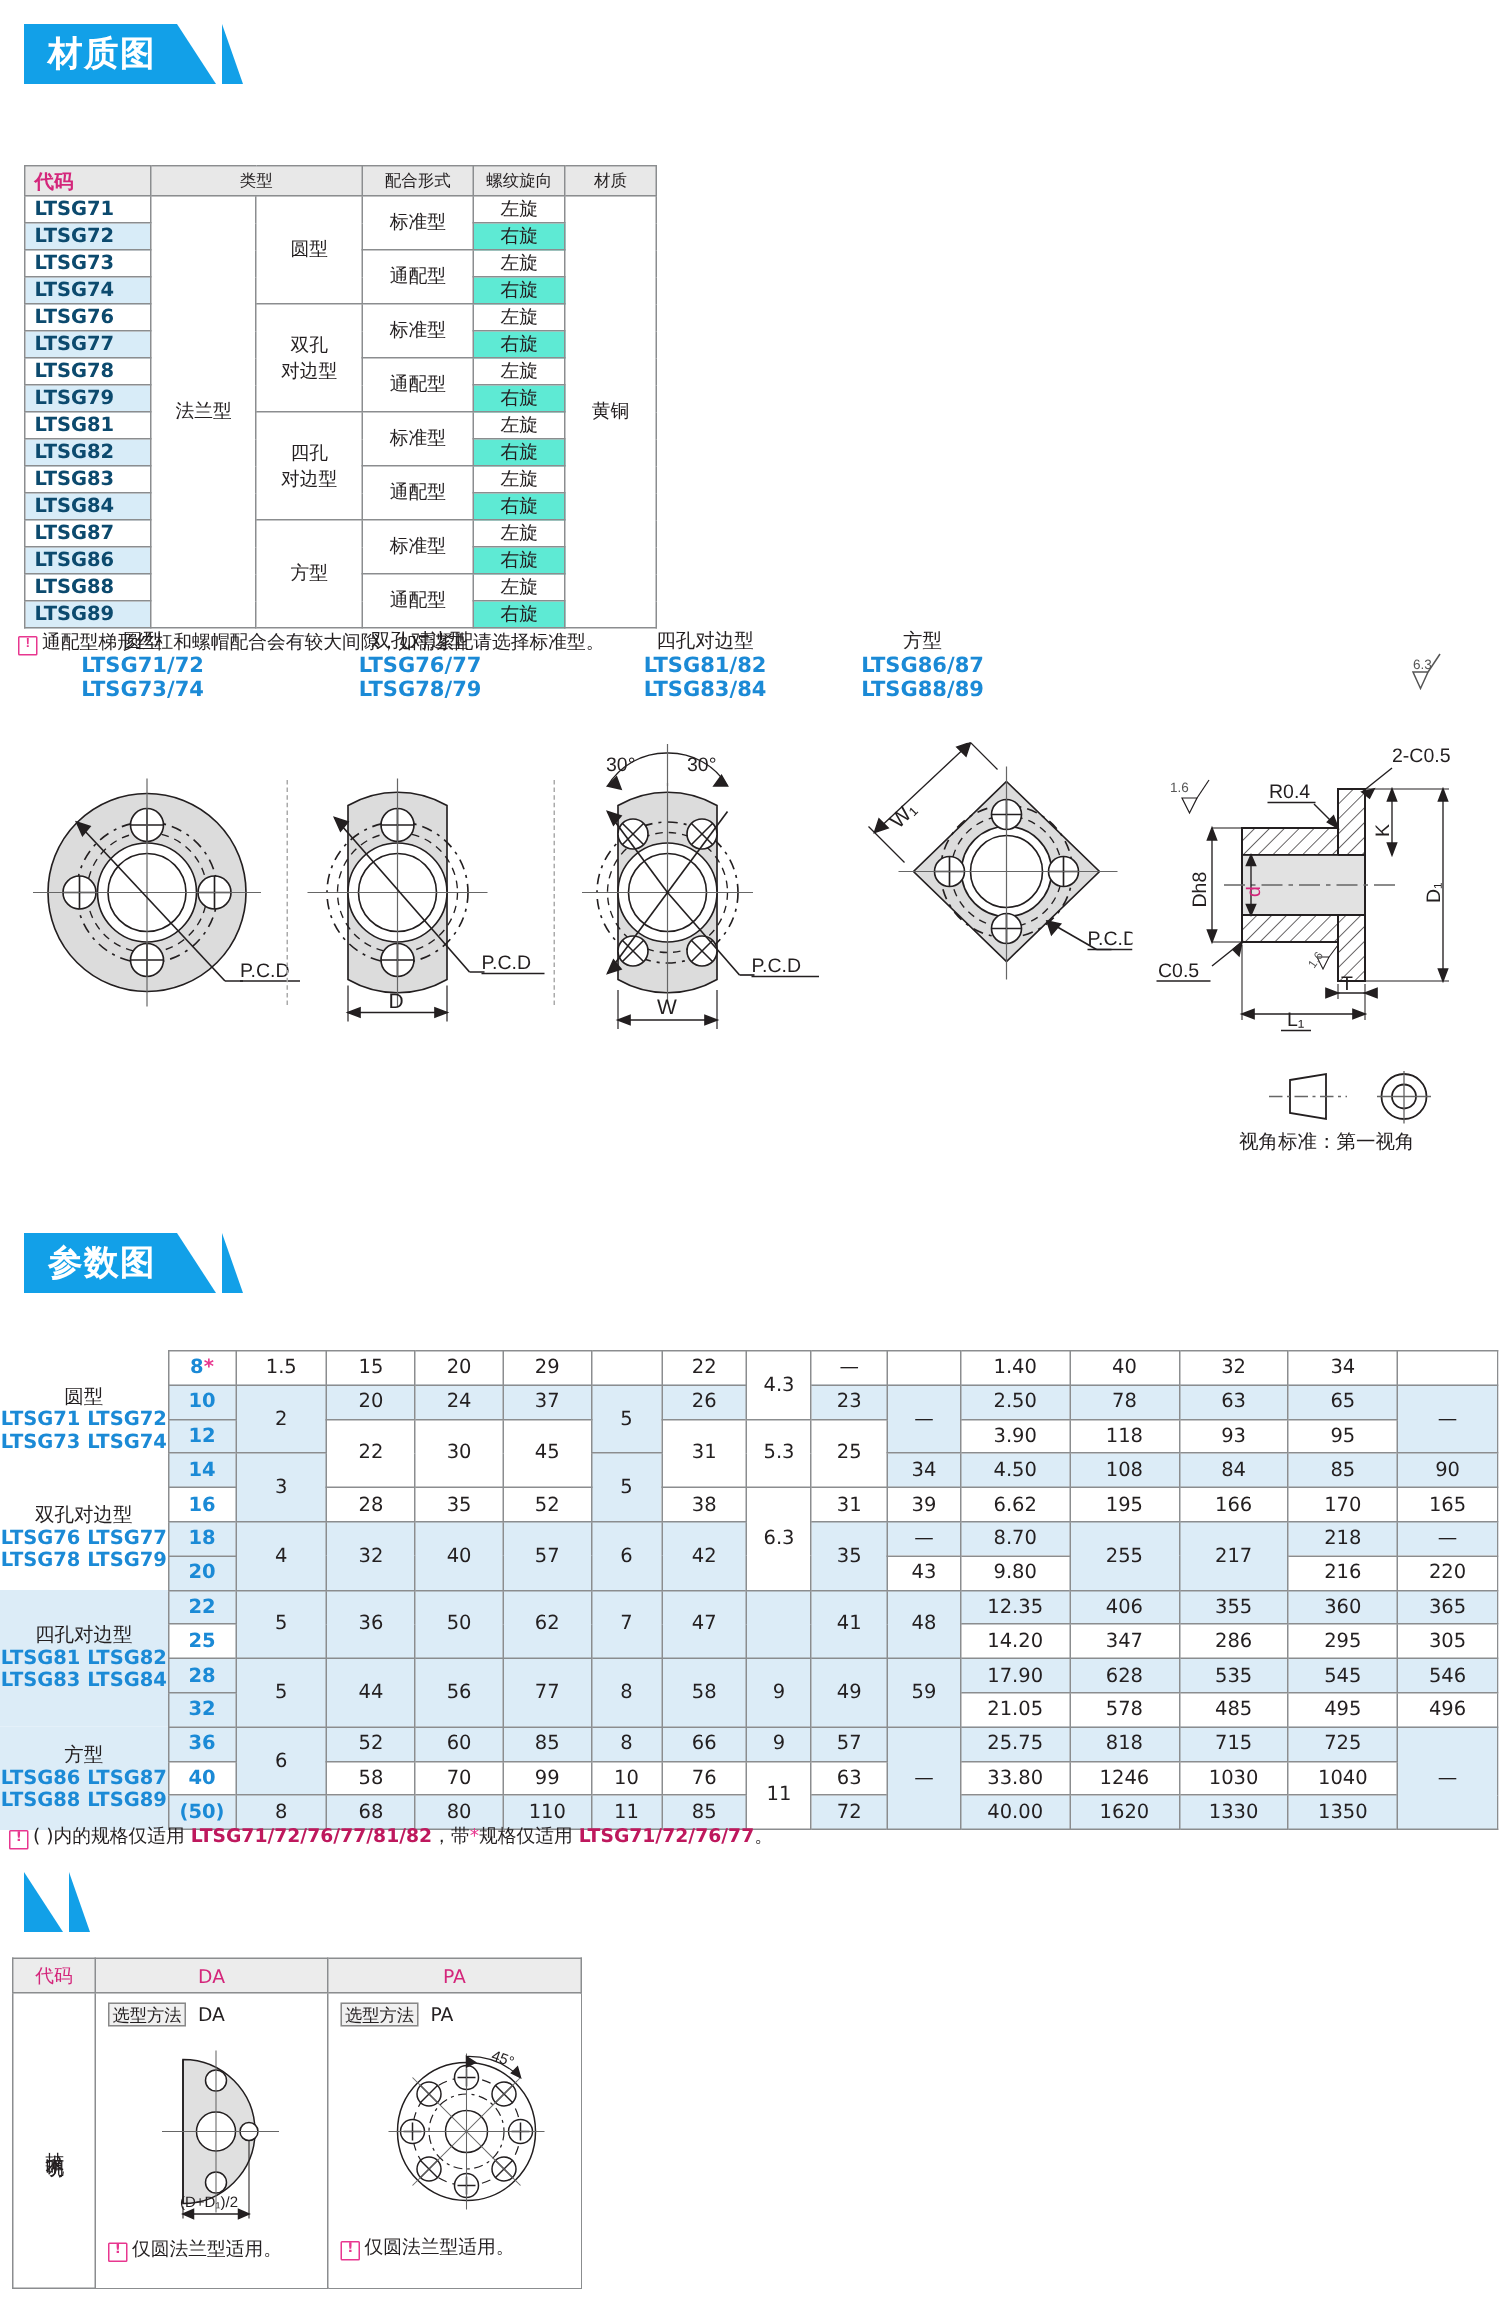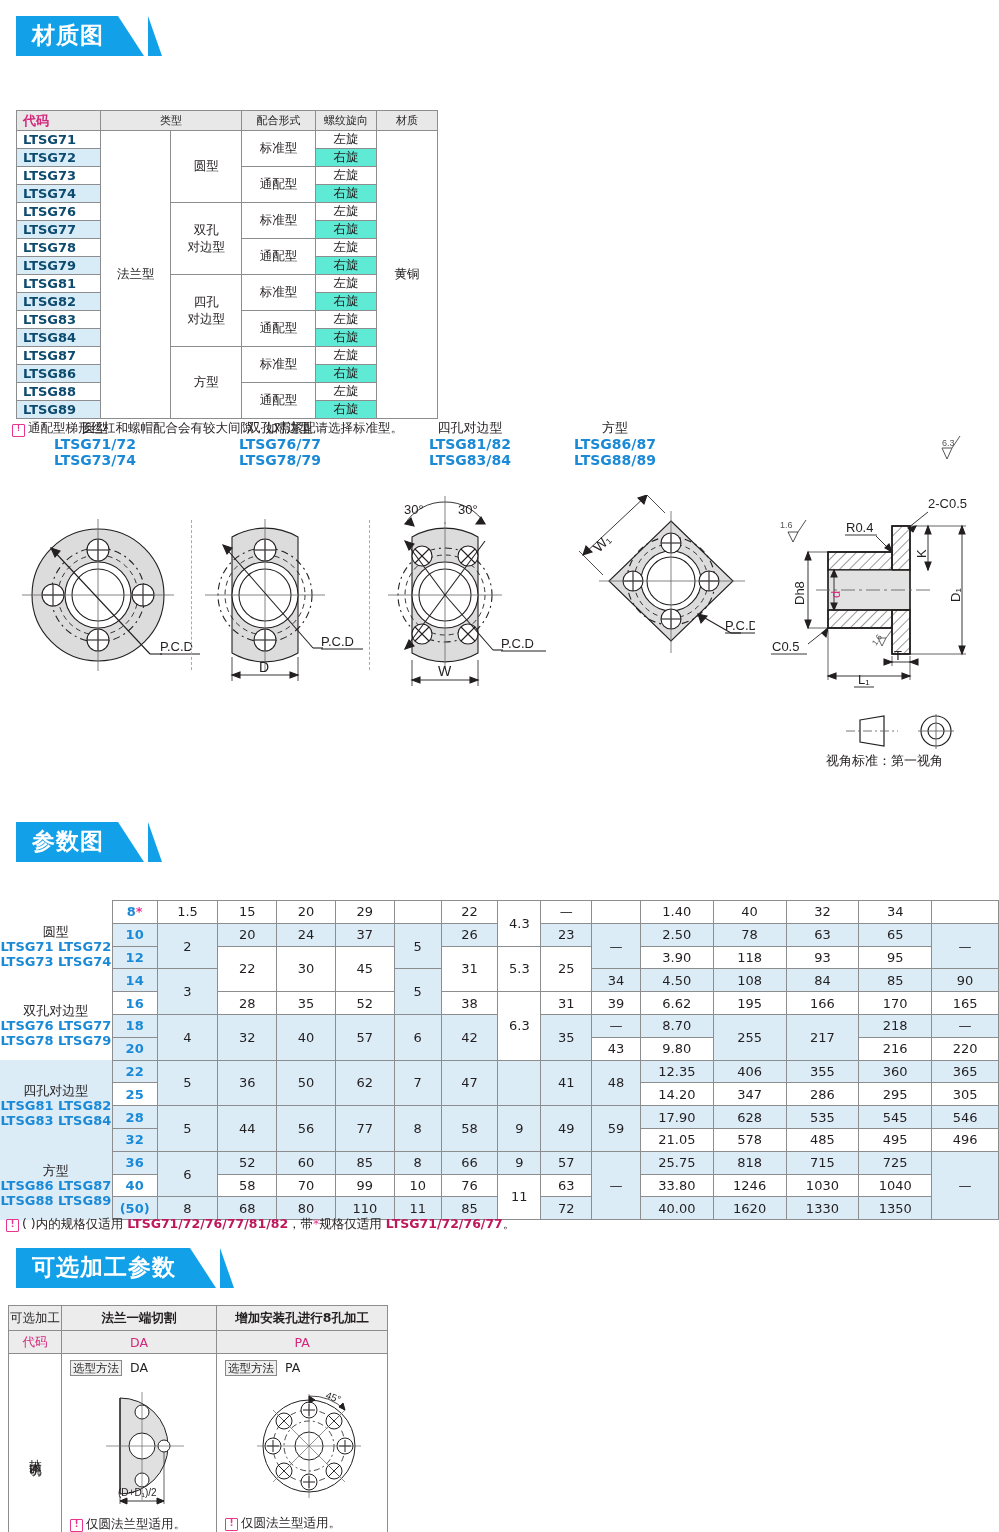--- a/index.html
+++ b/index.html
@@ -696,34 +696,26 @@
     <td class="b">1350</td>
   </tr>
 </tbody>
   </table>
 
 <div class="note" style="left:6px;top:1216px;">
   <span class="ex">!</span><span>( )内的规格仅适用 </span><span class="bl">LTSG71/72/76/77/81/82</span><span>，带</span><span class="star">*</span><span>规格仅适用 </span><span class="bl">LTSG71/72/76/77</span><span>。</span>
 </div>
 
 <div class="banner" style="left:16px;top:1248px;">
-  <div class="bar">
-    <span>可选加工参数</span>
-  </div>
   <div class="tail"></div>
   <div class="tail2"></div>
 </div>
 
 <table class="opt">
   <tbody>
-      <tr>
-    <td class="h1">可选加工</td>
-    <td class="h" style="width:152px">法兰一端切割</td>
-    <td class="h" style="width:170px">增加安装孔进行8孔加工</td>
-  </tr>
   <tr>
     <td class="cdl">代码</td>
     <td class="cd">DA</td>
     <td class="cd">PA</td>
   </tr>
   <tr>
     <td class="side">
       <span class="vtext">技术说明</span>
     </td>
 

